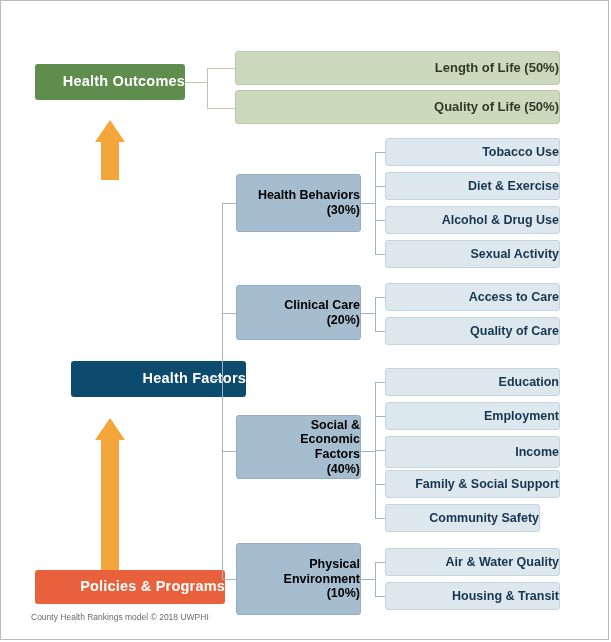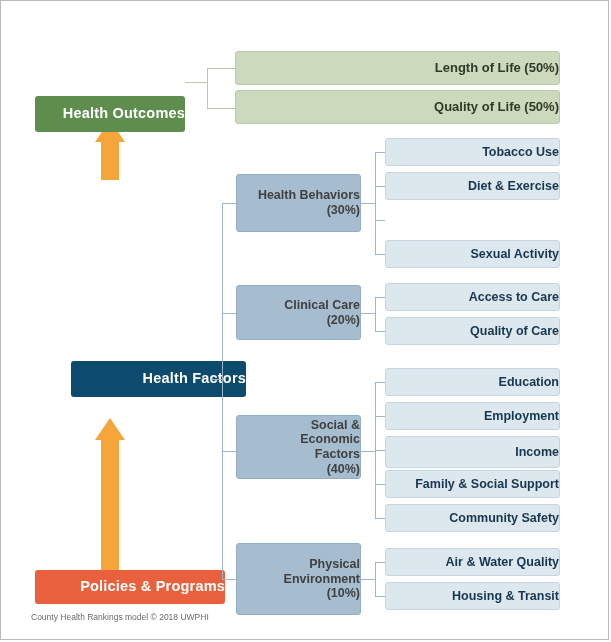--- a/index.html
+++ b/index.html
@@ -39,38 +39,38 @@
     font-weight: bold;
     color: #ffffff;
   }
   .box span { display: block; width: 100%; }
 
   
   .l1 {
     font-size: 14.5px;
     letter-spacing: .2px;
   }
-  .outcomes { background: #5f8d4e; margin-top: 32px; }
+  .outcomes { background: #5f8d4e; }
   .factors  { background: #0c4a6e; margin-left: 36px; }
   .policies { background: #e8603c; }
 
   
   .life {
     background: #cbd9bd;
     border: 1px solid #b9c9a9;
     color: #2f3b28;
     font-size: 13px;
     font-weight: bold;
   }
 
   
   .cat {
     background: #a6bdd0;
     border: 1px solid #93aec4;
-    color: #404040;
+    color: #000000;
     font-size: 12.5px;
     font-weight: bold;
   }
 
   
   .sub {
     background: #dce7ee;
     border: 1px solid #c6d6e1;
     color: #17364f;
     font-size: 12.5px;
@@ -172,20 +172,23 @@
   <div class="line h" style="left:375px; top:152px; width:10px;"></div>
   <div class="line h" style="left:375px; top:186px; width:10px;"></div>
   <div class="line h" style="left:375px; top:220px; width:10px;"></div>
   <div class="line h" style="left:375px; top:254px; width:10px;"></div>
 
   <div class="box sub" style="left:385px; top:138px; width:175px; height:28px;">
     <span>Tobacco Use</span>
   </div>
   <div class="box sub" style="left:385px; top:172px; width:175px; height:28px;">
     <span>Diet &amp; Exercise</span>
+  </div>
+  <div class="box sub" style="left:385px; top:206px; width:175px; height:28px;">
+    <span>Alcohol &amp; Drug Use</span>
   </div>
   <div class="box sub" style="left:385px; top:240px; width:175px; height:28px;">
     <span>Sexual Activity</span>
   </div>
 
   <div class="box cat" style="left:236px; top:285px; width:125px; height:55px; flex-direction:column;">
     <span>Clinical Care</span>
     <span>(20%)</span>
   </div>
   <div class="line h" style="left:361px; top:313px; width:14px;"></div>
@@ -218,21 +221,21 @@
   </div>
   <div class="box sub" style="left:385px; top:402px; width:175px; height:28px;">
     <span>Employment</span>
   </div>
   <div class="box sub" style="left:385px; top:436px; width:175px; height:32px;">
     <span>Income</span>
   </div>
   <div class="box sub" style="left:385px; top:470px; width:175px; height:28px;">
     <span>Family &amp; Social Support</span>
   </div>
-  <div class="box sub" style="left:385px; top:504px; width:175px; height:28px;">
+  <div class="box sub" style="left:385px; top:504px; width:155px; height:28px;">
     <span>Community Safety</span>
   </div>
 
   <div class="box cat" style="left:236px; top:543px; width:125px; height:72px; flex-direction:column;">
     <span>Physical</span>
     <span>Environment</span>
     <span>(10%)</span>
   </div>
   <div class="line h" style="left:361px; top:579px; width:14px;"></div>
   <div class="line v" style="left:375px; top:562px; height:34px;"></div>

